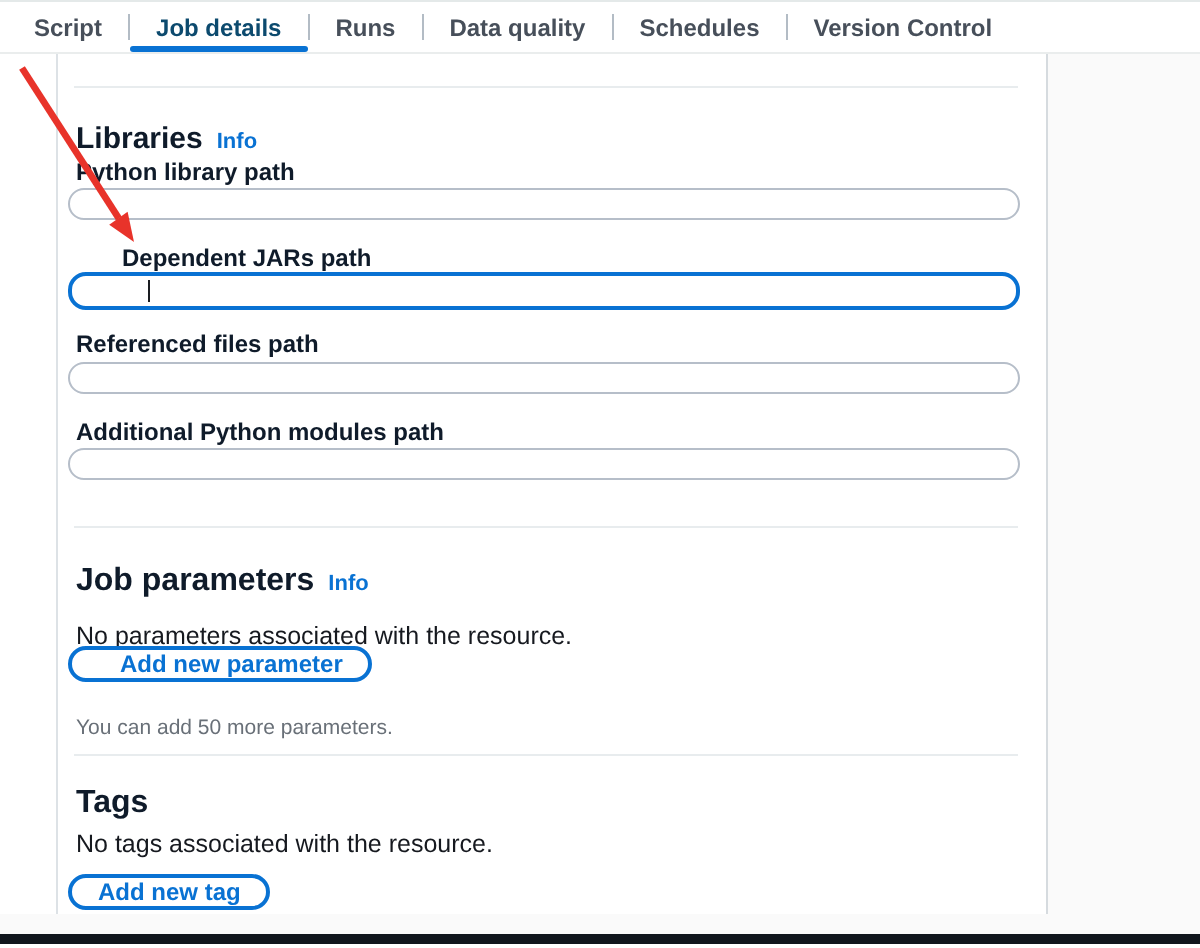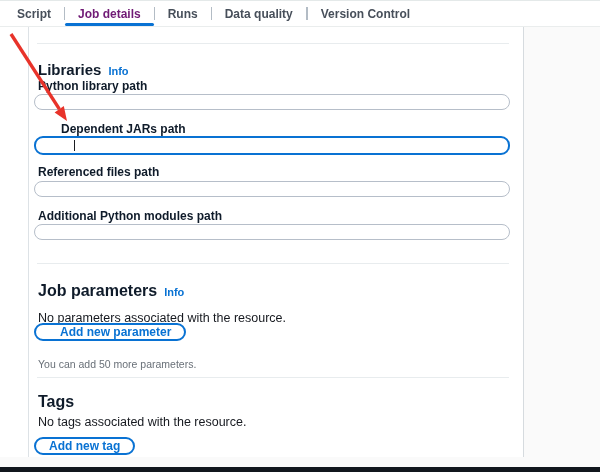--- a/index.html
+++ b/index.html
@@ -22,21 +22,21 @@
     display: flex; align-items: center;
     padding-left: 17px;
   }
   .tab {
     height: 26px; display: flex; align-items: center;
     padding: 0 13px;
     font-size: 12px; font-weight: 700; color: #474f5a;
     cursor: pointer; position: relative; white-space: nowrap; justify-content: center;
   }
   .tab.first { padding-left: 0; }
-  .tab.active { color: #701a75; }
+  .tab.active { color: #0c4a6e; }
   .tab.active::after {
     content: ""; position: absolute; left: 0; right: 0; bottom: 1px;
     height: 3px; background: #0972d3; border-radius: 2px;
   }
   .tab-sep { width: 1px; height: 13px; background: #b3bcc5; flex: 0 0 auto; }
 
   
   .panel-left-border { position: absolute; left: 28px; top: 27px; width: 1px; height: 430px; background: #dde2e6; }
   .panel-right-border { position: absolute; left: 523px; top: 27px; width: 1px; height: 430px; background: #d6dbdf; }
   .right-area { position: absolute; left: 524px; top: 27px; right: 0; height: 430px; background: #fafafa; }
@@ -102,20 +102,23 @@
     </div>
     <span class="tab-sep"></span>
     <div class="tab">
       <span>Runs</span>
     </div>
     <span class="tab-sep"></span>
     <div class="tab">
       <span>Data quality</span>
     </div>
     <span class="tab-sep"></span>
+    <div class="tab">
+      <span>Schedules</span>
+    </div>
     <span class="tab-sep"></span>
     <div class="tab">
       <span>Version Control</span>
     </div>
   </nav>
 
   <div class="right-area"></div>
   <div class="panel-left-border"></div>
   <div class="panel-right-border"></div>
   <div class="bottom-strip"></div>

